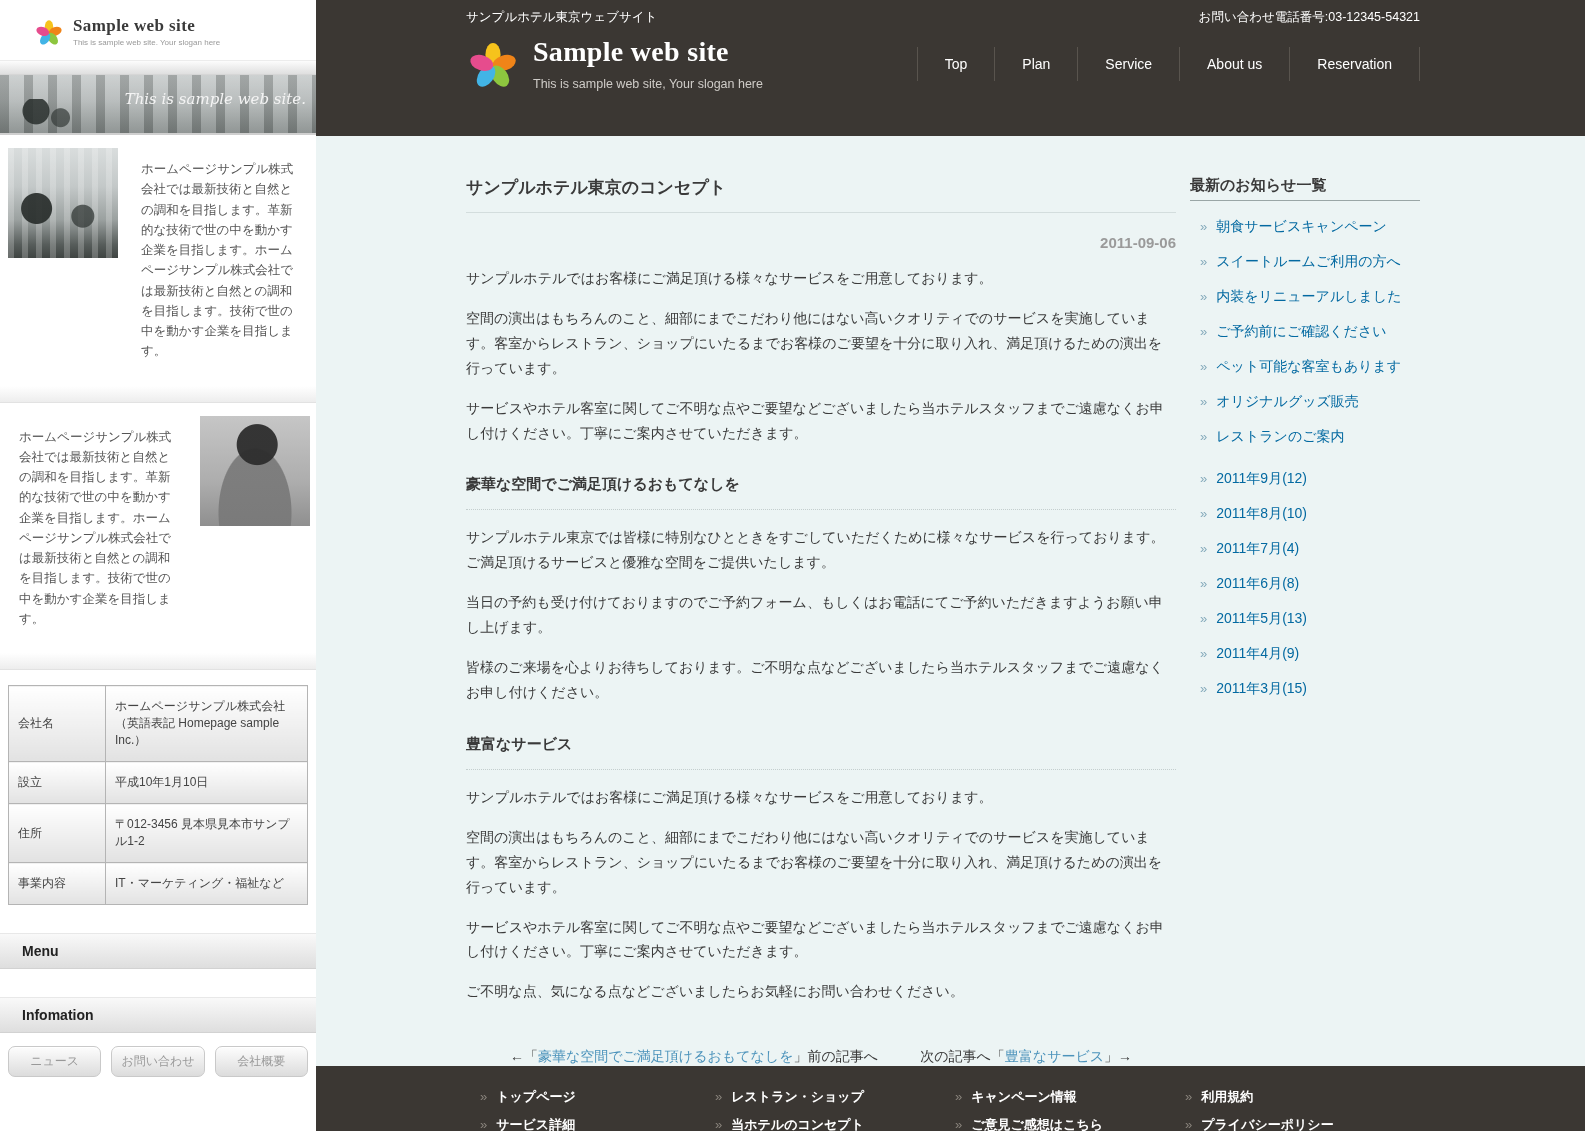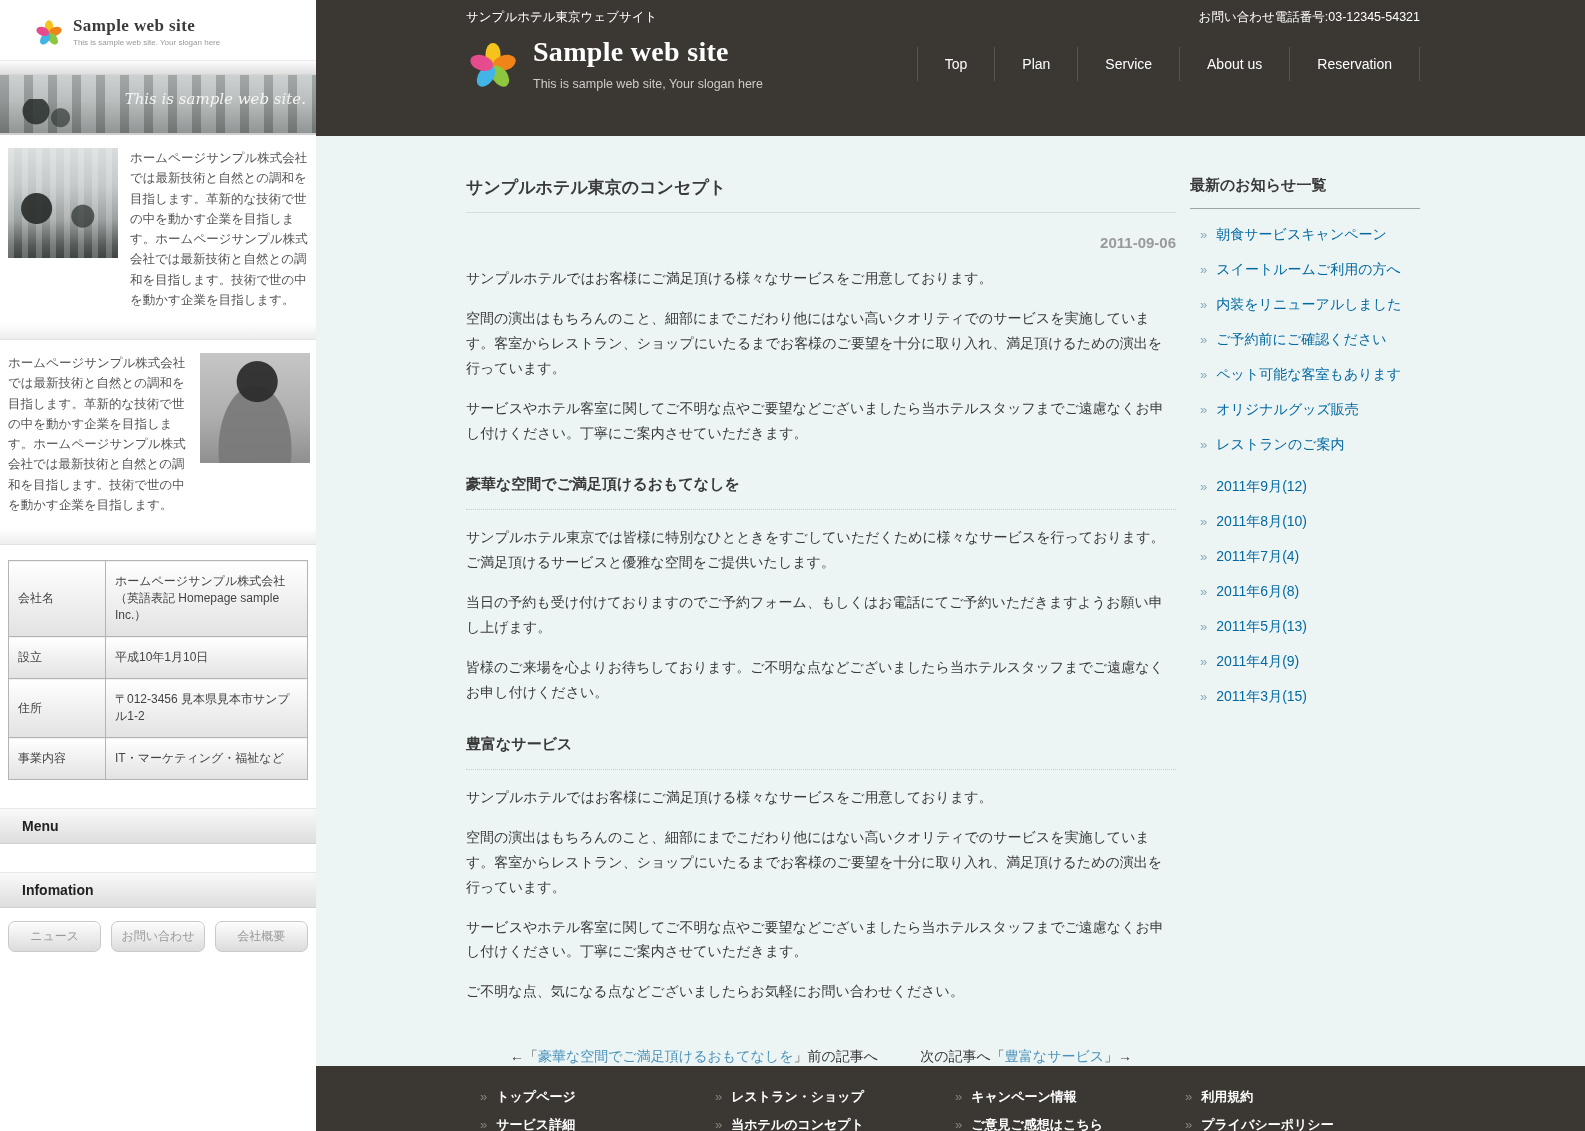--- a/index.html
+++ b/index.html
@@ -27,21 +27,21 @@
   .ls-photo{width:110px;height:110px;flex:0 0 110px;}
   .photo-building{background:
       radial-gradient(circle at 26% 55%, rgba(38,43,41,.9) 0 15px, transparent 16px),
       radial-gradient(circle at 68% 62%, rgba(50,56,54,.75) 0 11px, transparent 12px),
       repeating-linear-gradient(90deg, rgba(255,255,255,.22) 0 6px, transparent 6px 14px),
       linear-gradient(180deg,#d9dddd 0%,#c3c8c8 35%,#9ba1a0 65%,#565c5a 88%,#3f4442 100%);}
   .photo-portrait{background:
       radial-gradient(circle at 52% 26%, rgba(45,45,45,.95) 0 20px, transparent 21px),
       radial-gradient(ellipse at 50% 88%, rgba(120,120,120,.9) 0 36px, transparent 37px),
       linear-gradient(180deg,#c6c6c6 0%,#adadad 60%,#8f8f8f 100%);}
-  .ls-text{flex:1;font-size:12.5px;color:#555;line-height:1.62;margin:0;padding-right:2px;}
+  .ls-text{flex:1;font-size:12.5px;color:#555;line-height:1.62;margin:11px;padding-right:2px;}
   .ls-sep{height:16px;background:linear-gradient(#ffffff,#ededed);
           border-bottom:1px solid #e2e2e2;margin-top:3px;}
   .ls-table{border-collapse:collapse;margin:15px 8px 8px;width:300px;font-size:12px;
             color:#444;border:1px solid #a7a7a7;}
   .ls-table th,.ls-table td{border:1px solid #b4b4b4;padding:12px 9px;
             background:linear-gradient(#ffffff,#e2e2e2);vertical-align:middle;text-align:left;}
   .ls-table th{width:78px;font-weight:normal;}
   .ls-table td{white-space:pre-line;}
   .ls-heading{margin-top:28px;padding:9px 22px;font-weight:bold;font-size:14px;color:#222;
       background:linear-gradient(#f9f9f9,#dedede);
@@ -76,21 +76,21 @@
               border-bottom:1px solid #d3dddd;font-weight:bold;}
   .a-date{text-align:right;font-size:15px;font-weight:bold;color:#9a9a9a;margin:21px 0 2px;}
   .article p{font-size:14px;color:#3a3a3a;line-height:1.78;margin:15px 0;}
   .article h2{font-size:15px;color:#3a3a3a;margin:30px 0 6px;padding-bottom:15px;
               border-bottom:1px dotted #c4cece;font-weight:bold;}
   .pagination{margin-top:44px;text-align:center;font-size:14px;color:#3a3a3a;}
   .pagination a{color:#4c93bb;text-decoration:none;cursor:pointer;}
   .pg-spacer{display:inline-block;width:42px;}
 
   .aside{margin-left:14px;width:230px;}
-  .aside h3{margin:0 0 4px;font-size:15px;color:#3a3a3a;padding-bottom:13px;
+  .aside h3{margin:0 0 4px;font-size:15px;color:#3a3a3a;padding-bottom:5px;
             border-bottom:1px solid #9aa6a6;font-weight:bold;}
   .aside ul{list-style:none;margin:0 0 24px;padding:0;}
   .aside li{margin:17px 0 17px 10px;font-size:14px;white-space:nowrap;}
   .mk{color:#85aabb;margin-right:9px;font-size:13px;}
   .aside a{color:#0369a1;text-decoration:none;cursor:pointer;}
 
   .m-footer{flex:0 0 226px;background:#3b3733;box-sizing:border-box;
             padding:22px 165px 0 150px;color:#fff;}
   .f-cols{display:flex;}
   .f-col{list-style:none;margin:0;padding:0;}

